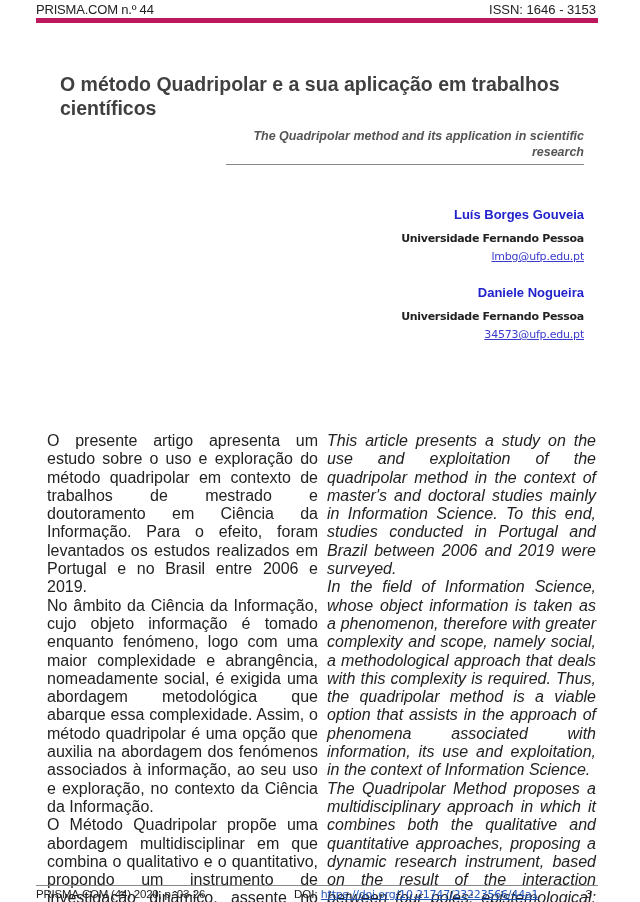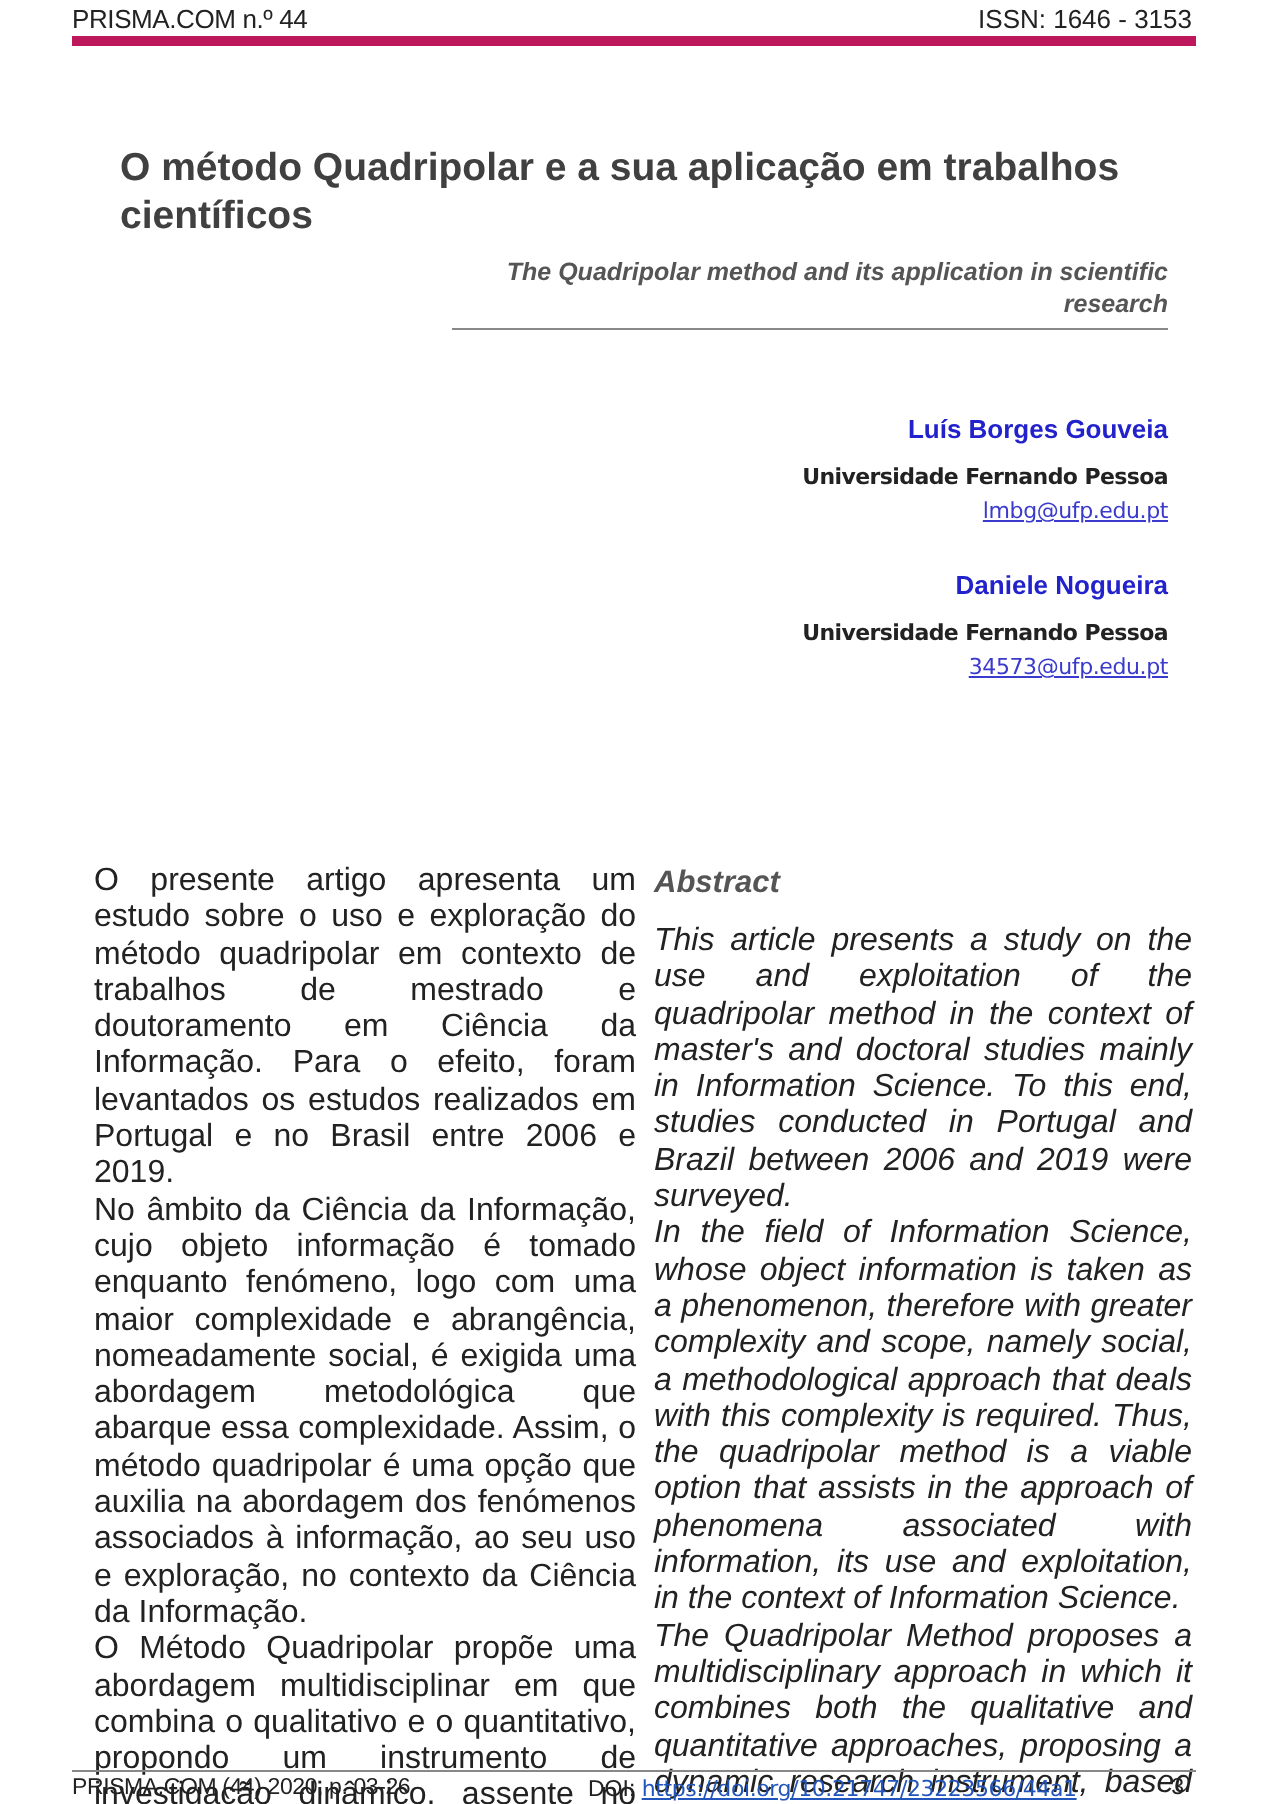--- a/index.html
+++ b/index.html
@@ -81,21 +81,20 @@
   <div><a class="email">34573@ufp.edu.pt</a></div>
 </div>
 
 <div class="col col-left">
   <p>O presente artigo apresenta um estudo sobre o uso e exploração do método quadripolar em contexto de trabalhos de mestrado e doutoramento em Ciência da Informação. Para o efeito, foram levantados os estudos realizados em Portugal e no Brasil entre 2006 e 2019.</p>
   <p>No âmbito da Ciência da Informação, cujo objeto informação é tomado enquanto fenómeno, logo com uma maior complexidade e abrangência, nomeadamente social, é exigida uma abordagem metodológica que abarque essa complexidade. Assim, o método quadripolar é uma opção que auxilia na abordagem dos fenómenos associados à informação, ao seu uso e exploração, no contexto da Ciência da Informação.</p>
   <p>O Método Quadripolar propõe uma abordagem multidisciplinar em que combina o qualitativo e o quantitativo, propondo um instrumento de investigação dinâmico, assente no resultado da interação entre quatro pólos: epistemológico; teórico; técnico e morfológico. Esta abordagem permite a duplo estudo do problema em questão, tanto como no seu contexto, como enquanto</p>
 </div>
 
 <div class="col col-right">
-  <h2>Abstract</h2>
   <p>This article presents a study on the use and exploitation of the quadripolar method in the context of master's and doctoral studies mainly in Information Science. To this end, studies conducted in Portugal and Brazil between 2006 and 2019 were surveyed.</p>
   <p>In the field of Information Science, whose object information is taken as a phenomenon, therefore with greater complexity and scope, namely social, a methodological approach that deals with this complexity is required. Thus, the quadripolar method is a viable option that assists in the approach of phenomena associated with information, its use and exploitation, in the context of Information Science.</p>
   <p>The Quadripolar Method proposes a multidisciplinary approach in which it combines both the qualitative and quantitative approaches, proposing a dynamic research instrument, based on the result of the interaction between four poles: epistemological; theoretical; technical and morphological. This approach allows the double study of the problem in question, both in its context and as a representative of a common class of similar problems.</p>
 </div>
 
 <div class="footer">
   <span class="left">PRISMA.COM (44) 2020, p. 03-26</span>
   <span class="doi"><span>DOI: </span><a>https://doi.org/10.21747/23223566/44a1</a></span>
   <span class="page">3</span>
 </div>

